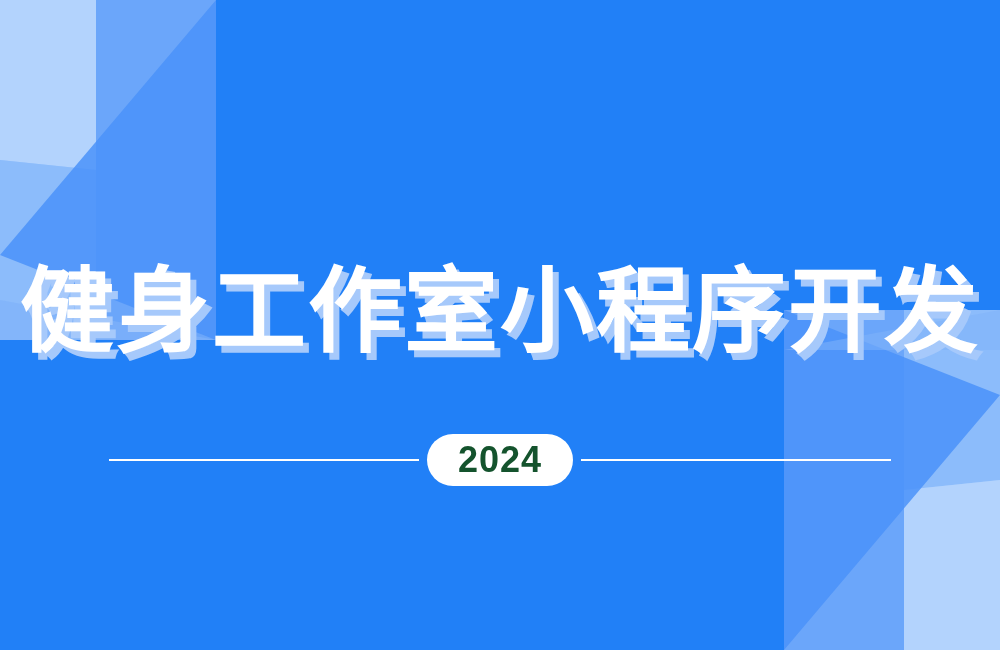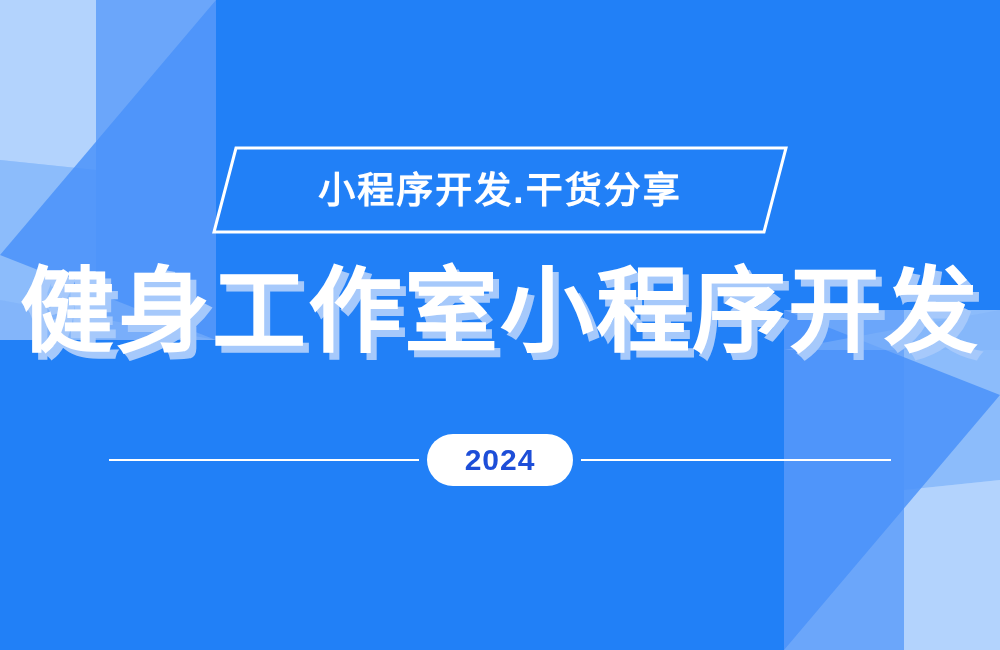--- a/index.html
+++ b/index.html
@@ -119,22 +119,22 @@
   .rule-right { width: 310px; margin-left: 8px; }
   .year-badge {
     flex: 0 0 auto;
     width: 146px;
     height: 52px;
     border-radius: 26px;
     background: #ffffff;
     display: flex;
     align-items: center;
     justify-content: center;
-    color: #1d4ed8;
-    font-size: 30px;
+    color: #14532d;
+    font-size: 36px;
     font-weight: 700;
     letter-spacing: 1px;
     line-height: 1;
     z-index: 3;
   }
 </style>
 </head>
 <body>
 
 <div id="banner">
@@ -156,26 +156,20 @@
 
   <svg class="deco-layer" viewBox="0 0 1000 650" preserveAspectRatio="none" aria-hidden="true">
     <polygon points="904,310 1000,310 1000,650 904,650" fill="#9dc6fc"></polygon>
     <polygon points="784,310 904,310 904,650 784,650" fill="#6ba6fa"></polygon>
     <polygon points="904,310 1000,310 1000,480 904,490" fill="#8cbcfb"></polygon>
     <polygon points="904,490 1000,480 1000,650 904,650" fill="#b3d3fd"></polygon>
     <polygon points="784,310 784,650 1000,395" fill="#4a92f9" opacity="0.85"></polygon>
     <polygon points="1000,310 784,350 1000,350" fill="#7fb2fa" opacity="0.55"></polygon>
   </svg>
 
-  <div class="subtitle-wrap">
-    <svg class="subtitle-frame" viewBox="0 0 580 92" preserveAspectRatio="none" aria-hidden="true">
-      <polygon points="26,4 576,4 554,88 4,88" fill="none" stroke="#ffffff" stroke-width="3"></polygon>
-    </svg>
-    <div class="subtitle-text">小程序开发.干货分享</div>
-  </div>
 
   <div class="title-wrap">
     <div class="title-stack">
       <span class="title-shadow">健身工作室小程序开发</span>
       <span class="title-main">健身工作室小程序开发</span>
     </div>
   </div>
 
   <div class="year-row">
     <div class="rule rule-left"></div>

